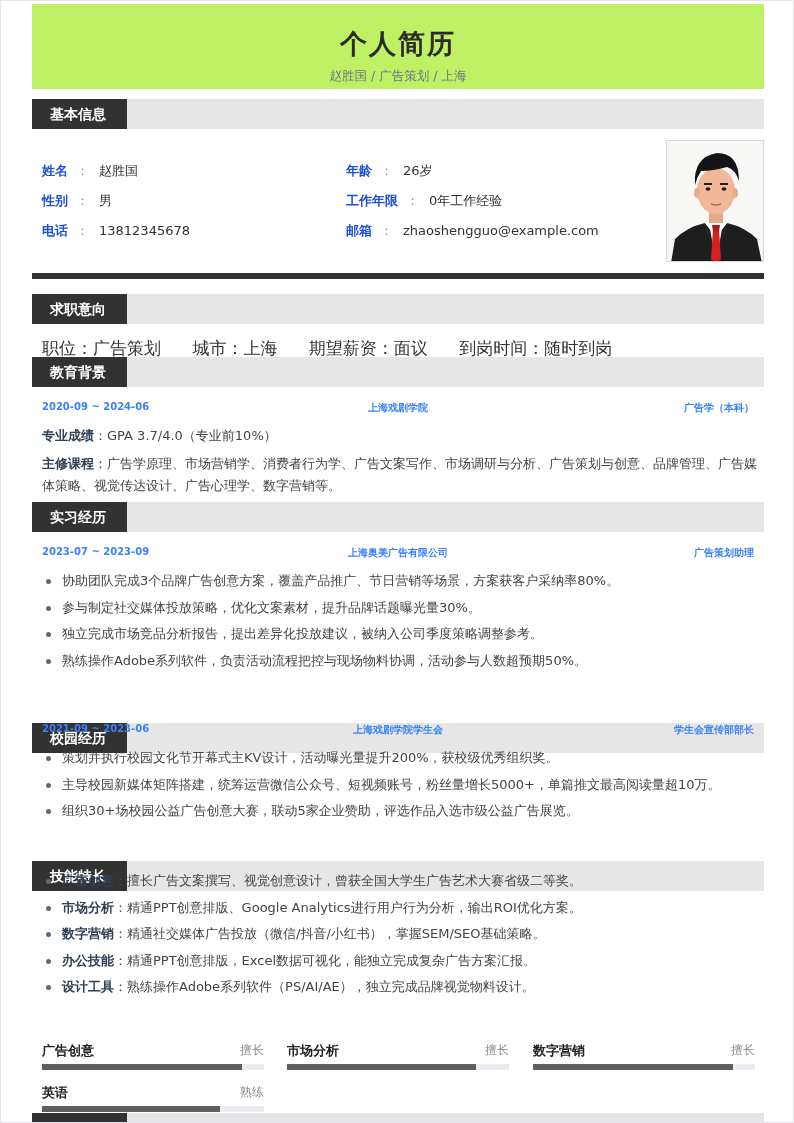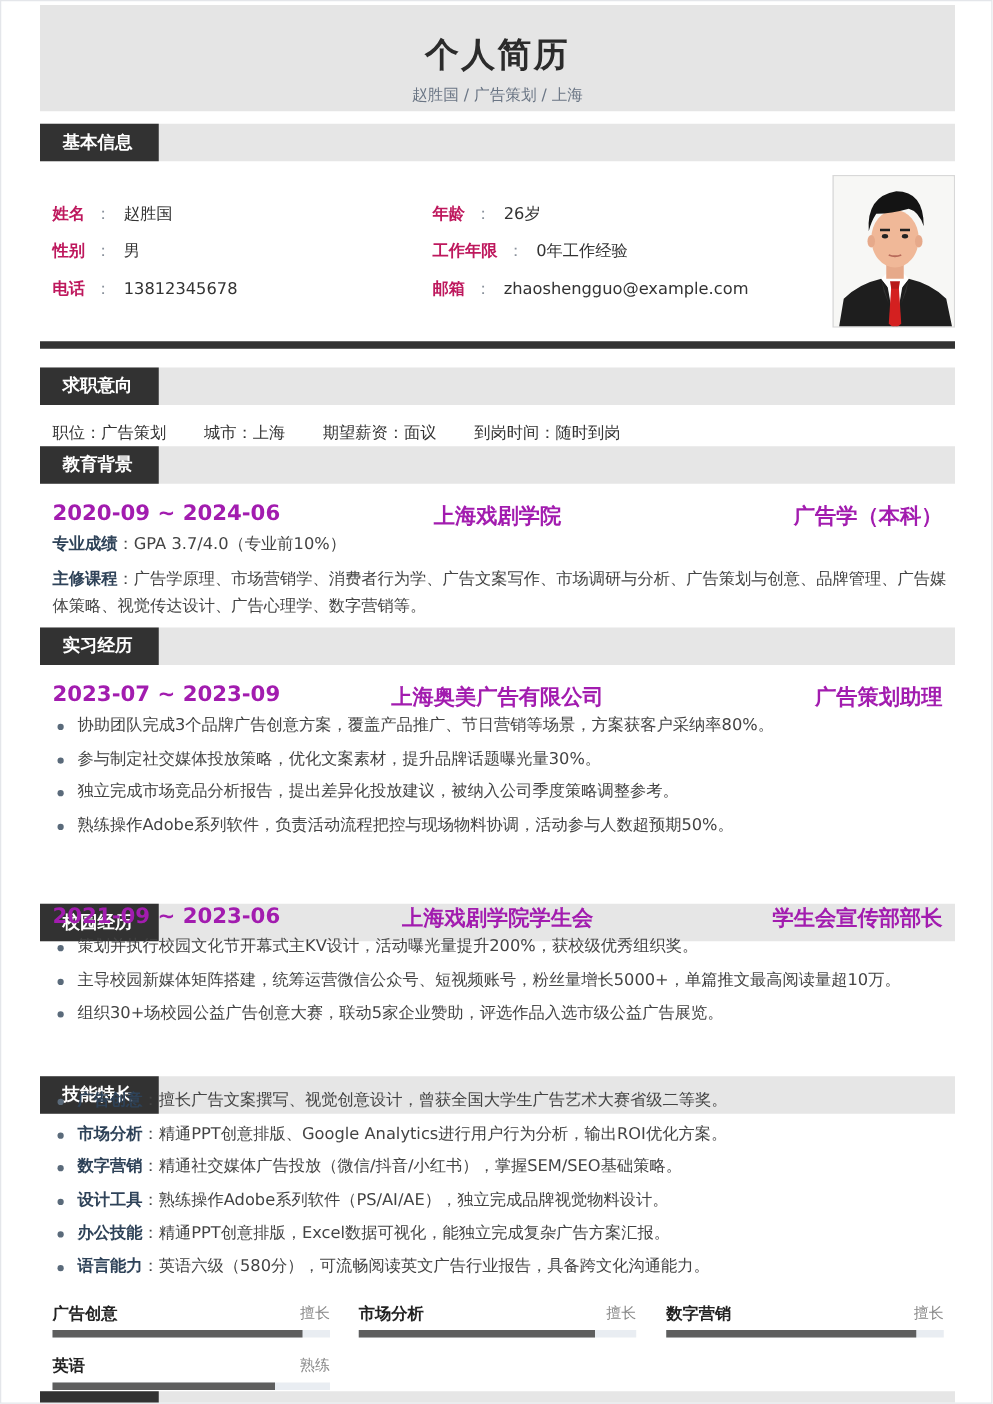--- a/index.html
+++ b/index.html
@@ -8,21 +8,21 @@
       font-family: "DejaVu Sans", "Liberation Sans", sans-serif;
       color: #333333;
       position: relative;
       border: 1px solid #e4e6ea;
     }
     .page { position: absolute; left: 31px; top: 0; width: 732px; }
 
     
     .header {
       position: absolute; left: 0; top: 3px; width: 732px; height: 85px;
-      background: #e5e5e5;
+      background: #bef264;
       text-align: center;
     }
     .header .title {
       position: absolute; left: 0; right: 0; top: 22px;
       font-size: 27px; font-weight: bold; color: #2b2b2b; letter-spacing: 2px;
     }
     .header .subtitle {
       position: absolute; left: 0; right: 0; top: 64px;
       font-size: 12.5px; color: #6b7685;
     }
@@ -35,38 +35,38 @@
     }
     .sec-bar .tag {
       position: absolute; left: 0; top: 0; width: 95px; height: 30px;
       background: #323232; color: #ffffff;
       font-size: 14px; font-weight: bold;
       line-height: 30px; padding-left: 18px;
     }
 
     
     .info-row { position: absolute; font-size: 13px; color: #333; white-space: nowrap; }
-    .info-row .lbl { font-weight: bold; color: #be185d; }
+    .info-row .lbl { font-weight: bold; color: #1d4ed8; }
     .info-row .colon { color: #8a929c; margin: 0 10px 0 8px; }
     .photo {
       position: absolute; left: 634px; top: 139px; width: 98px; height: 122px;
       border: 1px solid #d8d8d8; background: #f7f7f5; overflow: hidden;
     }
     .divider-thick {
       position: absolute; left: 0; top: 272px; width: 732px; height: 6px; background: #323232;
     }
 
     
-    .intent { position: absolute; left: 10px; top: 336px; font-size: 13px; color: #333; white-space: nowrap; }
+    .intent { position: absolute; left: 10px; top: 336px; font-size: 17px; color: #333; white-space: nowrap; }
     .intent span { margin-right: 26px; }
 
     
     .entry-head {
       position: absolute; left: 10px; width: 712px; height: 18px;
-      font-size: 17px; font-weight: bold; color: #a21caf;
+      font-size: 10px; font-weight: bold; color: #3b82f6;
     }
     .entry-head .date { position: absolute; left: 0; top: 0; }
     .entry-head .org { position: absolute; left: 0; right: 0; text-align: center; top: 0; }
     .entry-head .role { position: absolute; right: 0; top: 0; }
 
     .para { position: absolute; left: 10px; width: 715px; font-size: 13px; color: #444; line-height: 22px; }
     .para b { color: #2e4258; }
 
     .bullets { position: absolute; left: 10px; width: 715px; list-style: none; }
     .bullets li {
@@ -207,23 +207,22 @@
     <li>组织30+场校园公益广告创意大赛，联动5家企业赞助，评选作品入选市级公益广告展览。</li>
   </ul>
 
   <div class="sec-bar" style="top:860px;">
     <div class="tag">技能特长</div>
   </div>
   <ul class="bullets" style="top:870px;">
     <li><b>广告创意</b><span>：擅长广告文案撰写、视觉创意设计，曾获全国大学生广告艺术大赛省级二等奖。</span></li>
     <li><b>市场分析</b><span>：精通PPT创意排版、Google Analytics进行用户行为分析，输出ROI优化方案。</span></li>
     <li><b>数字营销</b><span>：精通社交媒体广告投放（微信/抖音/小红书），掌握SEM/SEO基础策略。</span></li>
+    <li><b>办公技能</b><span>：精通PPT创意排版，Excel数据可视化，能独立完成复杂广告方案汇报。</span></li>
     <li><b>设计工具</b><span>：熟练操作Adobe系列软件（PS/AI/AE），独立完成品牌视觉物料设计。</span></li>
-    <li><b>办公技能</b><span>：精通PPT创意排版，Excel数据可视化，能独立完成复杂广告方案汇报。</span></li>
-    <li><b>语言能力</b><span>：英语六级（580分），可流畅阅读英文广告行业报告，具备跨文化沟通能力。</span></li>
   </ul>
 
   <div class="skill" style="left:10px; top:1041px;">
     <span class="name">广告创意</span>
     <span class="level">擅长</span>
     <div class="track">
         <div class="fill" style="width: 90%;"></div>
       </div>
   </div>
   <div class="skill" style="left:255px; top:1041px;">

